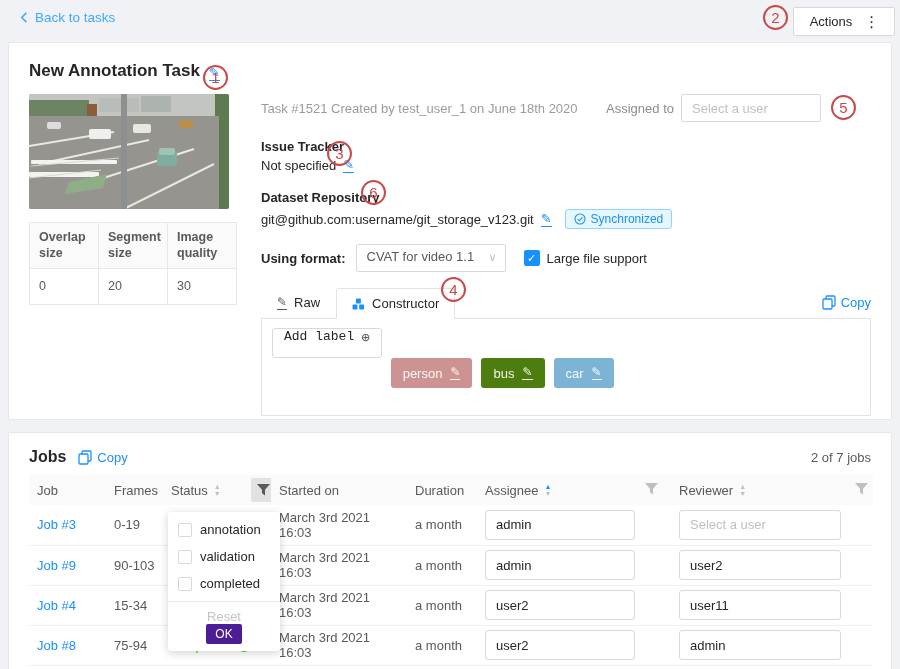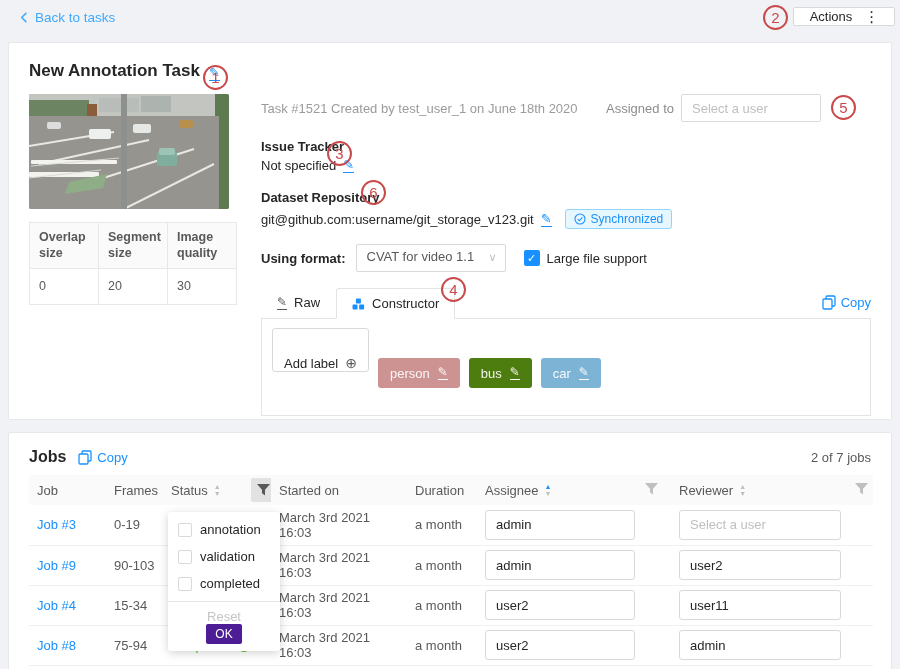--- a/index.html
+++ b/index.html
@@ -14,21 +14,21 @@
   }
   
   .topbar { height: 42px; position: relative; text-align: right; }
   .back-link {
     position: absolute; left: 18px; top: 10px;
     display: inline-flex; align-items: center; gap: 4px;
     color: #40a9ff; cursor: pointer; font-size: 13.5px;
   }
   .actions-btn {
     position: absolute; right: 5px; top: 7px;
-    width: 102px; height: 19px;
+    width: 102px; height: 29px;
     background: #fff; border: 1px solid #d9d9d9; border-radius: 2px;
     display: flex; align-items: center; justify-content: center; gap: 12px;
     color: #262626; cursor: pointer;
   }
   .ellipsis-icon { font-size: 15px; color: #262626; letter-spacing: -1px; }
   
   .card {
     background: #fff; border: 1px solid #e8e8e8;
     margin: 0 8px; border-radius: 2px;
   }
@@ -94,23 +94,23 @@
     border: 1px solid transparent;
   }
   .tab.active {
     background: #fff; border: 1px solid #e3e3e3; border-bottom-color: #fff;
     margin-bottom: -1px; border-radius: 3px 3px 0 0;
   }
   .raw-tab-icon { color: #595959; border-bottom: 1.5px solid currentColor; font-size: 12px; line-height: 1; padding-bottom: 1px; }
   .copy-link { margin-left: auto; align-self: center; display: inline-flex; align-items: center; gap: 5px; color: #1890ff; cursor: pointer; }
   .label-box { border: 1px solid #e3e3e3; border-top: none; height: 97px; padding: 9px 10px; display: flex; align-items: flex-start; gap: 9px; }
   .add-label-btn {
-    height: 44px; background: #fff; border: 1px solid #d9d9d9; border-radius: 3px;
-    padding: 0 11px; display: inline-flex; align-items: flex-end; gap: 7px;
-    color: #262626; font-size: 13px; cursor: pointer; font-family: Liberation Sans, sans-serif;
+    height: 30px; background: #fff; border: 1px solid #d9d9d9; border-radius: 3px;
+    padding: 0 11px; display: inline-flex; align-items: flex-start; gap: 7px;
+    color: #262626; font-size: 13px; cursor: pointer; font-family: Liberation Mono, monospace;
   }
   .plus-circle-icon { font-size: 14px; color: #595959; }
   .label-chip {
     height: 30px; border-radius: 3px; padding: 0 12px;
     display: inline-flex; align-items: center; gap: 8px;
     color: rgba(255,255,255,0.92); font-size: 13px; margin-top: 30px;
   }
   .chip-edit { color: rgba(255,255,255,0.95); border-bottom: 1.5px solid currentColor; font-size: 12px; line-height: 1; padding-bottom: 1px; cursor: pointer; }
   
   .jobs-head { display: flex; align-items: center; padding-top: 15px; }

